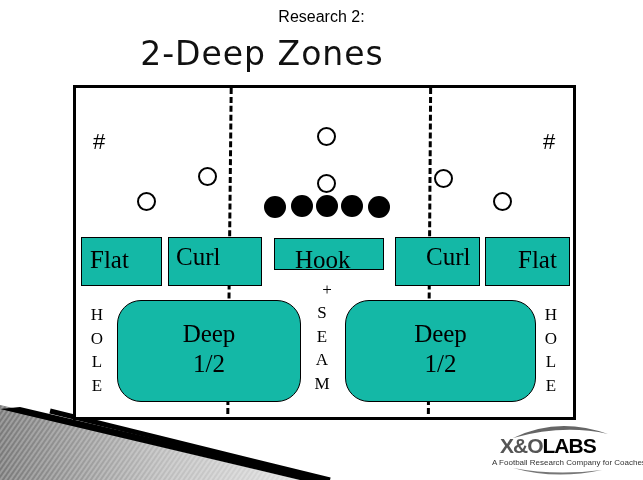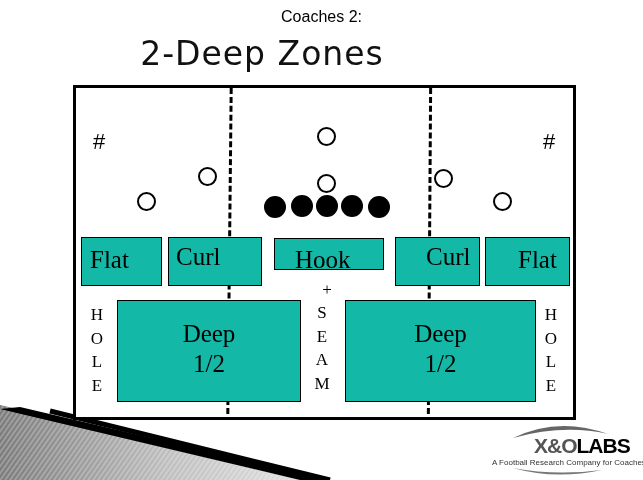--- a/index.html
+++ b/index.html
@@ -3,21 +3,21 @@
   <meta charset="utf-8">
   <style>
     html, body { margin: 0; padding: 0; }
     body { width: 643px; height: 480px; position: relative; overflow: hidden; background: #ffffff; }
     .abs { position: absolute; }
     .subtitle { left: 0; width: 643px; top: 8px; text-align: center; font-family: "Liberation Sans", sans-serif; font-size: 16px; color: #000; }
     .title { left: 0; width: 524px; top: 34px; text-align: center; font-family: "DejaVu Sans", sans-serif; font-size: 33px; letter-spacing: 1px; color: #111; }
     .field { left: 73px; top: 85px; width: 497px; height: 329px; border: 3px solid #000; box-sizing: content-box; background: #fff; }
     .zone { background: #14b8a6; border: 1px solid #000; box-sizing: border-box; font-family: "Liberation Serif", serif; color: #000; }
     .zone-label { font-size: 25px; position: absolute; top: 8px; }
-    .deep { font-size: 25px; text-align: center; line-height: 30px; padding-top: 18px; }
+    .deep { font-size: 25px; text-align: center; line-height: 30px; padding-top: 18px; border-radius: 24px; }
     .vert { font-family: "Liberation Serif", serif; font-size: 17px; line-height: 23.5px; text-align: center; width: 20px; color: #000; }
     .hash { font-family: "Liberation Sans", sans-serif; font-size: 22px; color: #000; }
     .circle { width: 19px; height: 19px; border: 2px solid #000; border-radius: 50%; box-sizing: border-box; background: #fff; }
     .dot { width: 22px; height: 22px; border-radius: 50%; background: #000; }
     .dash { width: 0; border-left: 3px dashed #000; }
     .logo-x { font-family: "Liberation Sans", sans-serif; font-size: 21px; font-weight: bold; letter-spacing: -1px; }
     .tagline { font-family: "Liberation Sans", sans-serif; font-size: 8px; color: #333; }
   </style>
 </head>
 <body>
@@ -33,21 +33,21 @@
       <rect width="2" height="4" fill="rgba(255,255,255,0.25)"></rect>
     </pattern>
   </defs>
   <polygon points="0,10 0,85 330,85" fill="url(#bandg)"></polygon>
   <polygon points="0,10 0,85 330,85" fill="url(#stripes)"></polygon>
   <polygon points="20,12 330,85 300,85 0,14" fill="#000"></polygon>
   <polygon points="70,18 640,60 640,85 330,85" fill="#ffffff"></polygon>
   <path d="M50,16 L330,85" stroke="#000" stroke-width="5" fill="none"></path>
 </svg>
 
-<div class="abs subtitle">Coaches 2:</div>
+<div class="abs subtitle">Research 2:</div>
 <div class="abs title">2-Deep Zones</div>
 
 <div class="abs field"></div>
 
 <div class="abs dash" style="left:228px;top:88px;height:326px;transform:rotate(0.6deg);"></div>
 <div class="abs dash" style="left:428px;top:88px;height:326px;transform:rotate(0.4deg);"></div>
 
 <div class="abs hash" style="left:93px;top:129px;">#</div>
 <div class="abs hash" style="left:543px;top:129px;">#</div>
 
@@ -107,19 +107,19 @@
   <div>O</div>
   <div>L</div>
   <div>E</div>
 </div>
 
 <div class="abs" style="left:490px;top:420px;width:150px;height:60px;">
   <svg class="abs" style="left:18px;top:0;" width="105" height="20" viewBox="0 0 105 20">
     <path d="M5,18 Q50,-4 100,14 Q55,4 5,18 Z" fill="#666"></path>
   </svg>
   <div class="abs" style="left:10px;top:14px;white-space:nowrap;">
-    <span class="logo-x" style="color:#555;margin-left:34px;">X&amp;O</span><span class="logo-x" style="color:#000000;font-weight:900;">LABS</span>
+    <span class="logo-x" style="color:#555;">X&amp;O</span><span class="logo-x" style="color:#000000;font-weight:900;">LABS</span>
   </div>
   <div class="abs tagline" style="left:2px;top:38px;white-space:nowrap;">A Football Research Company for Coaches</div>
   <svg class="abs" style="left:20px;top:46px;" width="95" height="12" viewBox="0 0 95 12">
     <path d="M3,2 Q45,14 92,4 Q45,10 3,2 Z" fill="#777"></path>
   </svg>
 </div>
 
 </body></html>

